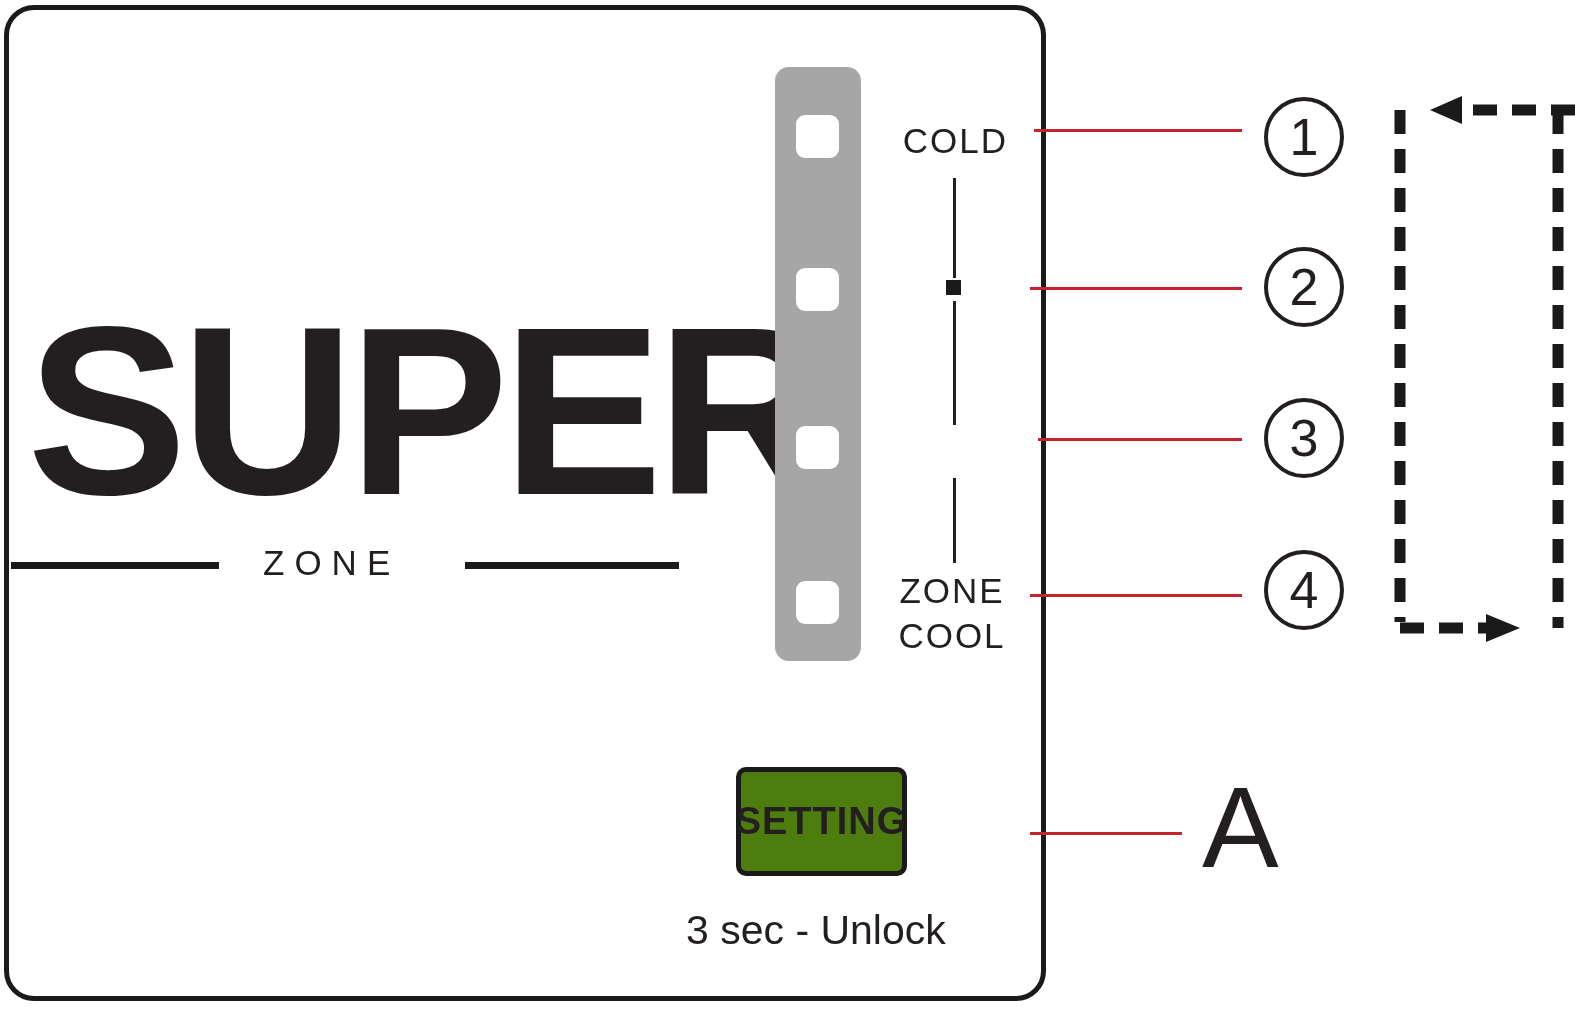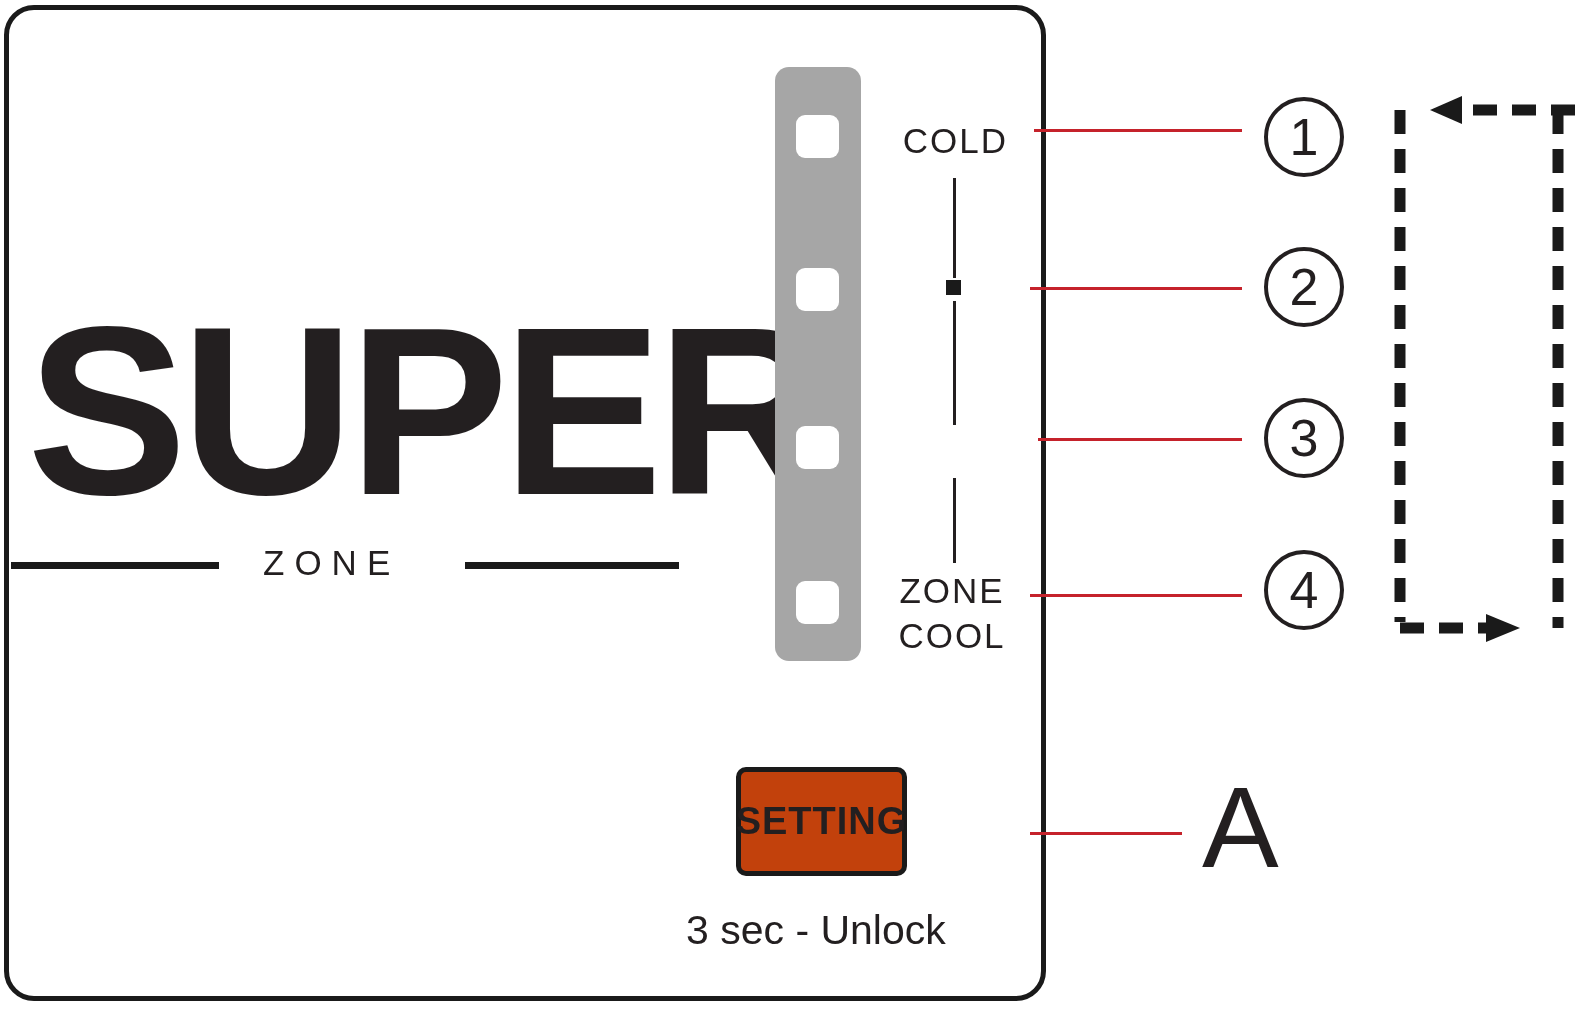--- a/index.html
+++ b/index.html
@@ -124,21 +124,21 @@
     border: 5px solid #1a1a1a;
     border-radius: 10px;
     box-sizing: border-box;
     display: flex;
     align-items: center;
     justify-content: center;
     font-size: 38px;
     font-weight: bold;
     letter-spacing: 1px;
     white-space: nowrap;
-    background: #c2410c;
+    background: #4d7c0f;
   }
   .unlock {
     position: absolute;
     left: 677px; top: 897px;
     width: 270px;
     text-align: left;
     font-size: 41px;
     white-space: nowrap;
   }
   .cycle-loop {

